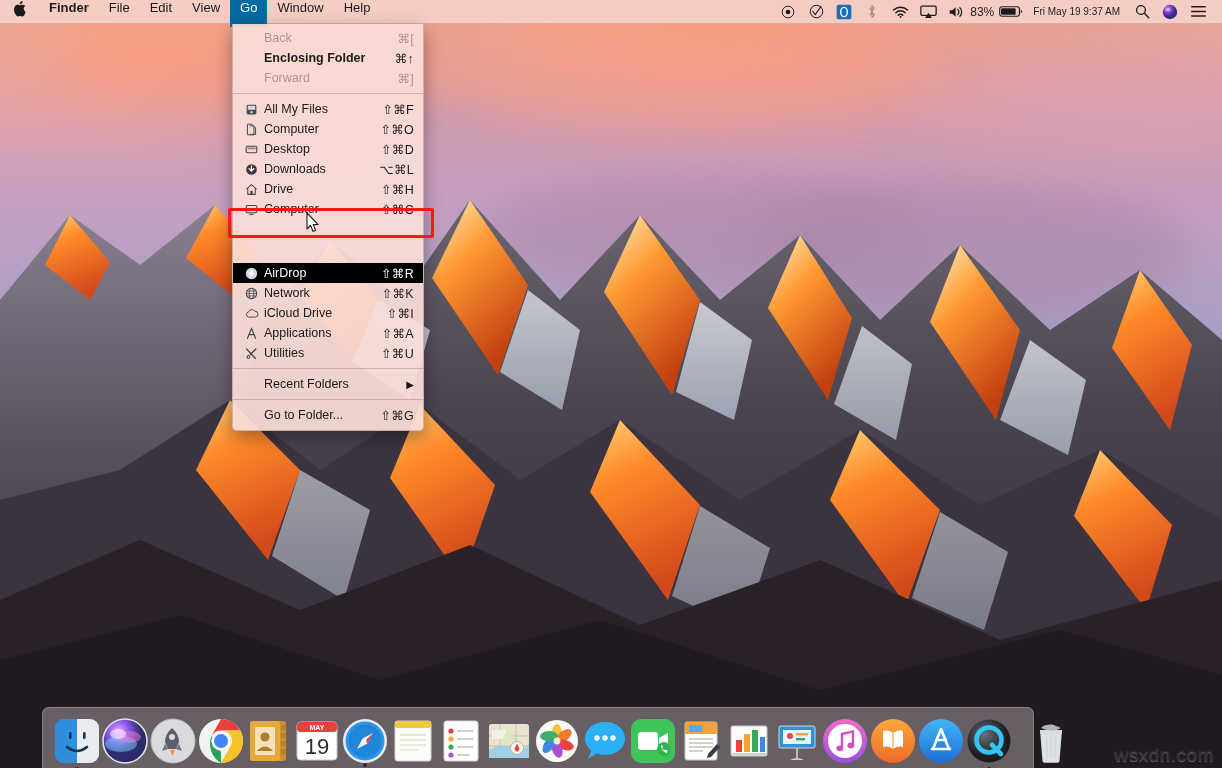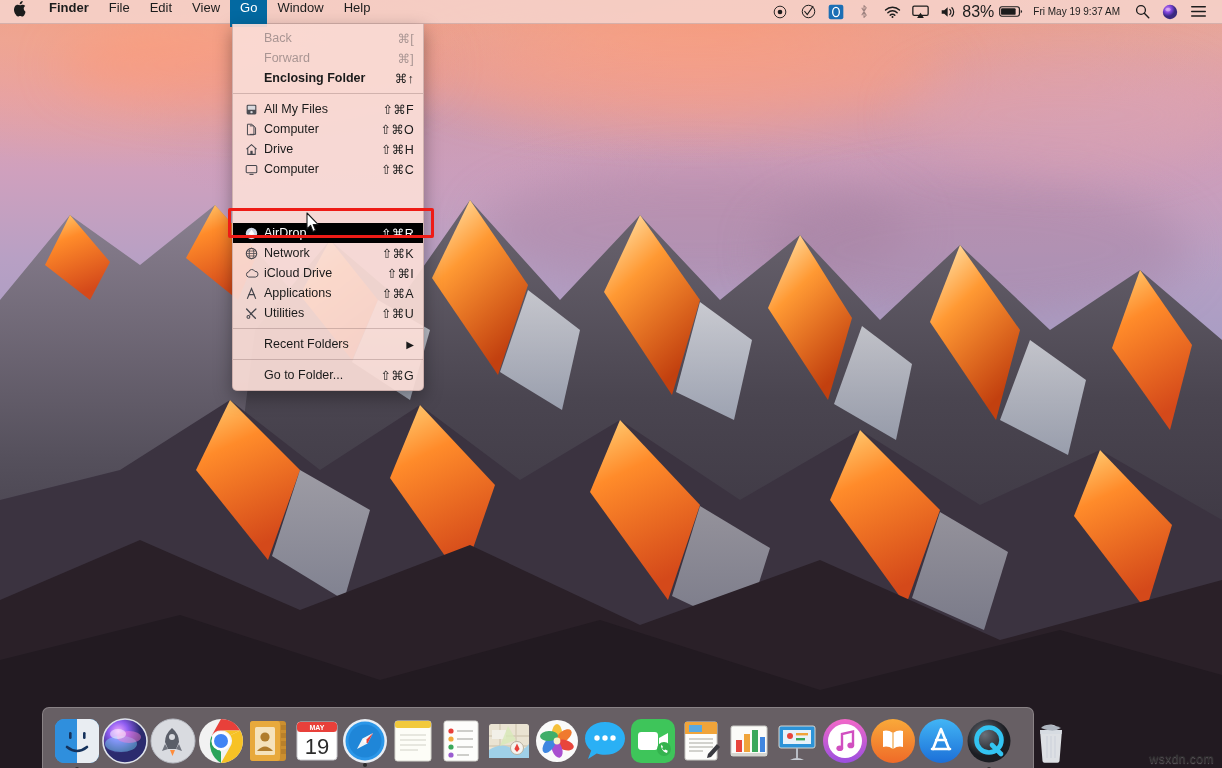--- a/index.html
+++ b/index.html
@@ -21,21 +21,21 @@
       radial-gradient(ellipse 430px 150px at 35% 28%, rgba(188,150,182,.5), rgba(188,150,182,0) 70%),
       linear-gradient(180deg,#e9a28f 0%, #e8a79d 9%, #e2a3ac 22%, #cfa0bd 40%, #b8a0c4 60%, #a89dc4 80%, #9e9ac2 100%);
   }
   .cloudband {
     position:absolute; border-radius:50%;
     filter: blur(22px);
   }
   .mtnwrap { position:absolute; left:0; top:0; width:1222px; height:768px; }
   .watermark {
     position:absolute; right:8px; bottom:2px;
-    font-size:12px; color:#2d2d2d; letter-spacing:.5px;
+    font-size:19px; color:#2d2d2d; letter-spacing:.5px;
     font-family:"Liberation Sans", sans-serif;
     text-shadow:0 1px 1px rgba(255,255,255,.35);
     z-index:40;
   }
 
   
   #menubar {
     position:absolute; left:0; top:0; width:1222px; height:24px;
     background:rgba(246,212,205,.86);
     -webkit-backdrop-filter:blur(18px);
@@ -54,21 +54,21 @@
   .apple-logo { padding:0 12px 0 14px; font-size:15px; line-height:24px; }
   .mb-right {
     margin-left:auto; display:flex; align-items:center; height:24px;
     padding-right:10px; gap:0px;
   }
   .mb-icon {
     width:28px; height:24px; display:flex; align-items:center; justify-content:center;
     cursor:default;
   }
   .mb-text { padding:0 8px; font-size:10px; white-space:nowrap; line-height:24px; }
-  .mb-batt { font-size:16px; padding-right:3px; }
+  .mb-batt { font-size:12px; padding-right:3px; }
 
   
   #go-menu {
     position:absolute; left:232px; top:24px; width:192px;
     background:rgba(250,221,214,.93);
     -webkit-backdrop-filter:blur(20px);
     border:1px solid rgba(140,110,110,.35);
     border-top:none;
     border-radius:0 0 5px 5px;
     box-shadow:0 6px 18px rgba(0,0,0,.35);
@@ -312,30 +312,30 @@
   </div>
 </div>
 
 <div id="go-menu">
 
   <div class="mi disabled">
     <span class="noic"></span>
     <span class="lbl">Back</span>
     <span class="key">⌘[</span>
   </div>
+  <div class="mi bold">
+    <span class="noic"></span>
+    <span class="lbl">Enclosing Folder</span>
+    <span class="key">⌘↑</span>
+  </div>
   <div class="mi disabled">
     <span class="noic"></span>
     <span class="lbl">Forward</span>
     <span class="key">⌘]</span>
   </div>
-  <div class="mi bold">
-    <span class="noic"></span>
-    <span class="lbl">Enclosing Folder</span>
-    <span class="key">⌘↑</span>
-  </div>
 
   <div class="sep"></div>
 
   <div class="mi">
     <span class="ic">
       <svg width="13" height="13" viewBox="0 0 16 16">
           <rect x="2" y="2" width="12" height="12" rx="1.6" fill="#4c4c52"></rect>
           <rect x="3.4" y="3.4" width="9.2" height="5" rx=".8" fill="#d9d9de"></rect>
           <circle cx="8" cy="11.2" r="1.5" fill="#d9d9de"></circle>
         </svg>
@@ -345,20 +345,40 @@
   </div>
   <div class="mi">
     <span class="ic">
       <svg width="13" height="13" viewBox="0 0 16 16">
           <path d="M3 1.5 h5.5 L11 4 v10.5 H3 Z" fill="none" stroke="#45454c" stroke-width="1.2"></path>
           <path d="M6 3.5 h4.5 L13 6 v8 H6" fill="none" stroke="#45454c" stroke-width="1.2"></path>
         </svg>
     </span>
     <span class="lbl">Computer</span>
     <span class="key">⇧⌘O</span>
+  </div>
+  <div class="mi">
+    <span class="ic">
+      <svg width="13" height="13" viewBox="0 0 16 16">
+          <rect x="1.5" y="4" width="13" height="8" rx="1.4" fill="none" stroke="#45454c" stroke-width="1.3"></rect>
+          <rect x="3" y="5.4" width="10" height="2.4" fill="#8a8a90"></rect>
+        </svg>
+    </span>
+    <span class="lbl">Desktop</span>
+    <span class="key">⇧⌘D</span>
+  </div>
+  <div class="mi">
+    <span class="ic">
+      <svg width="13" height="13" viewBox="0 0 16 16">
+          <circle cx="8" cy="8" r="6.6" fill="#3a3a40"></circle>
+          <path d="M8 3.6 L8 9.6 M5 7 L8 10 L11 7" fill="none" stroke="#fff" stroke-width="1.5" stroke-linecap="round" stroke-linejoin="round"></path>
+        </svg>
+    </span>
+    <span class="lbl">Downloads</span>
+    <span class="key">⌥⌘L</span>
   </div>
   <div class="mi">
     <span class="ic">
       <svg width="13" height="13" viewBox="0 0 16 16">
           <path d="M1.8 7.5 L8 2 L14.2 7.5 M3.4 6.4 V14 H12.6 V6.4" fill="none" stroke="#45454c" stroke-width="1.25" stroke-linejoin="round"></path>
           <rect x="6.6" y="9.6" width="2.8" height="4.4" fill="#45454c"></rect>
         </svg>
     </span>
     <span class="lbl">Drive</span>
     <span class="key">⇧⌘H</span>

